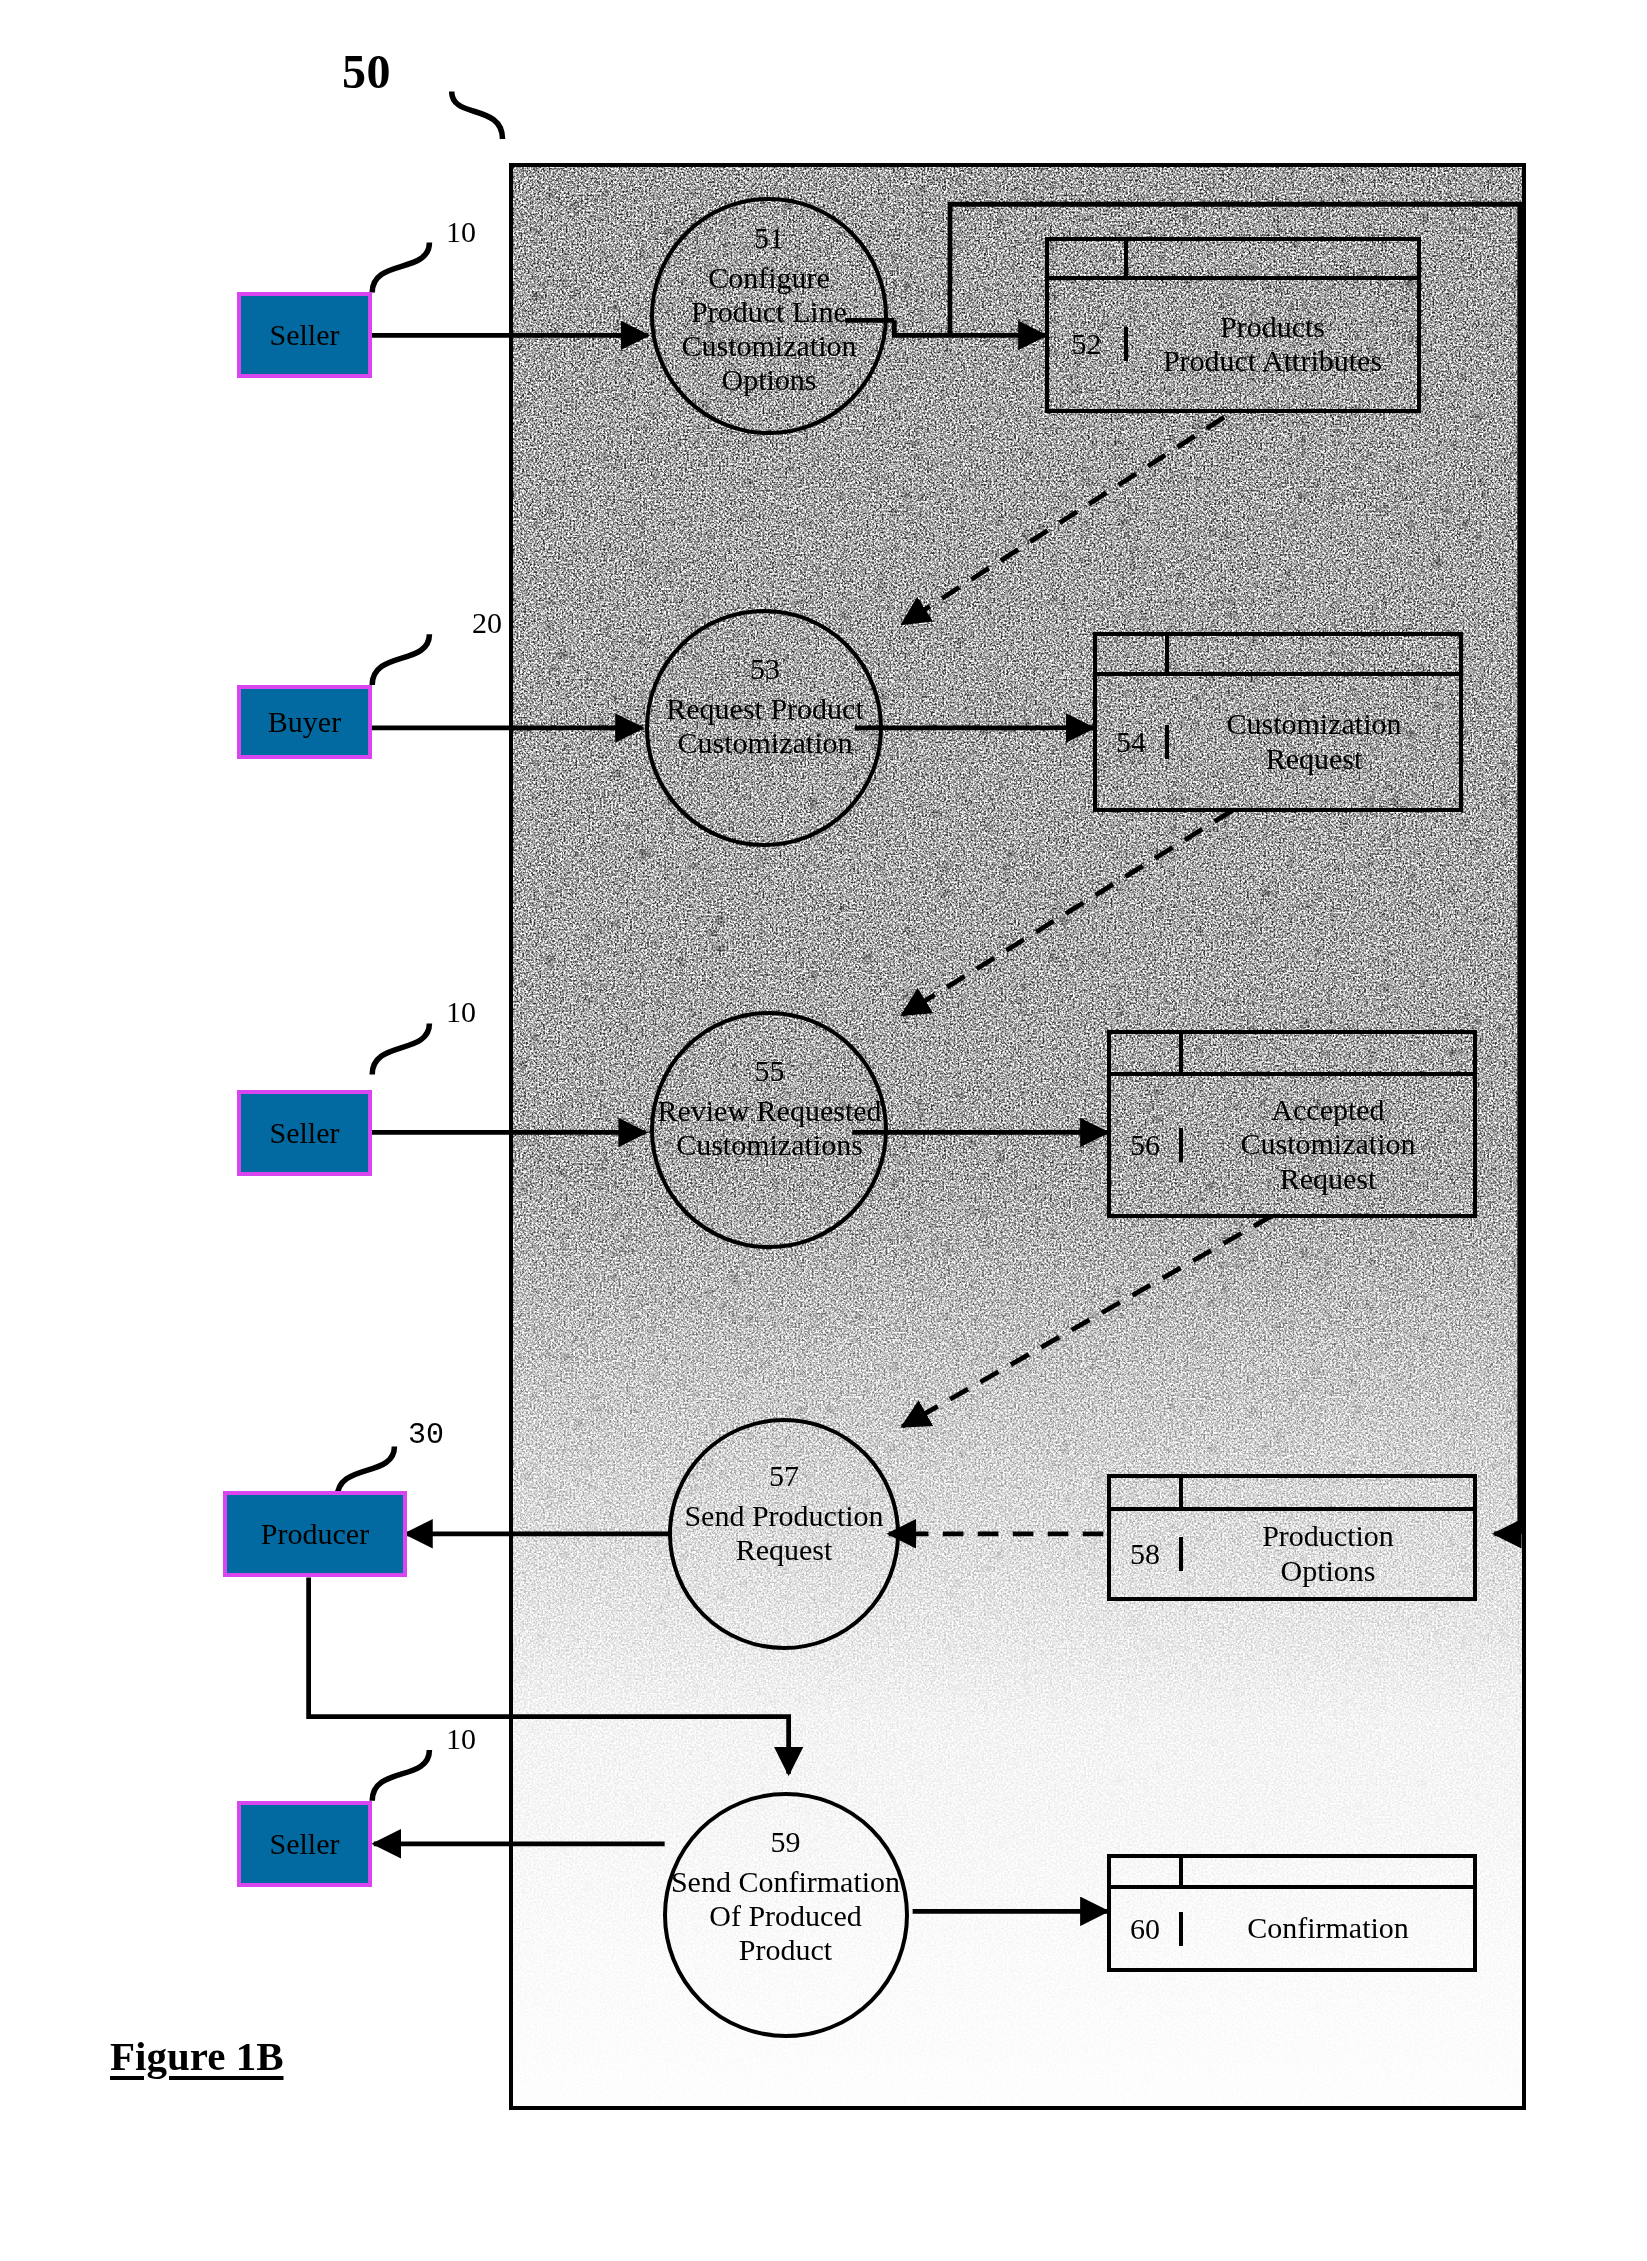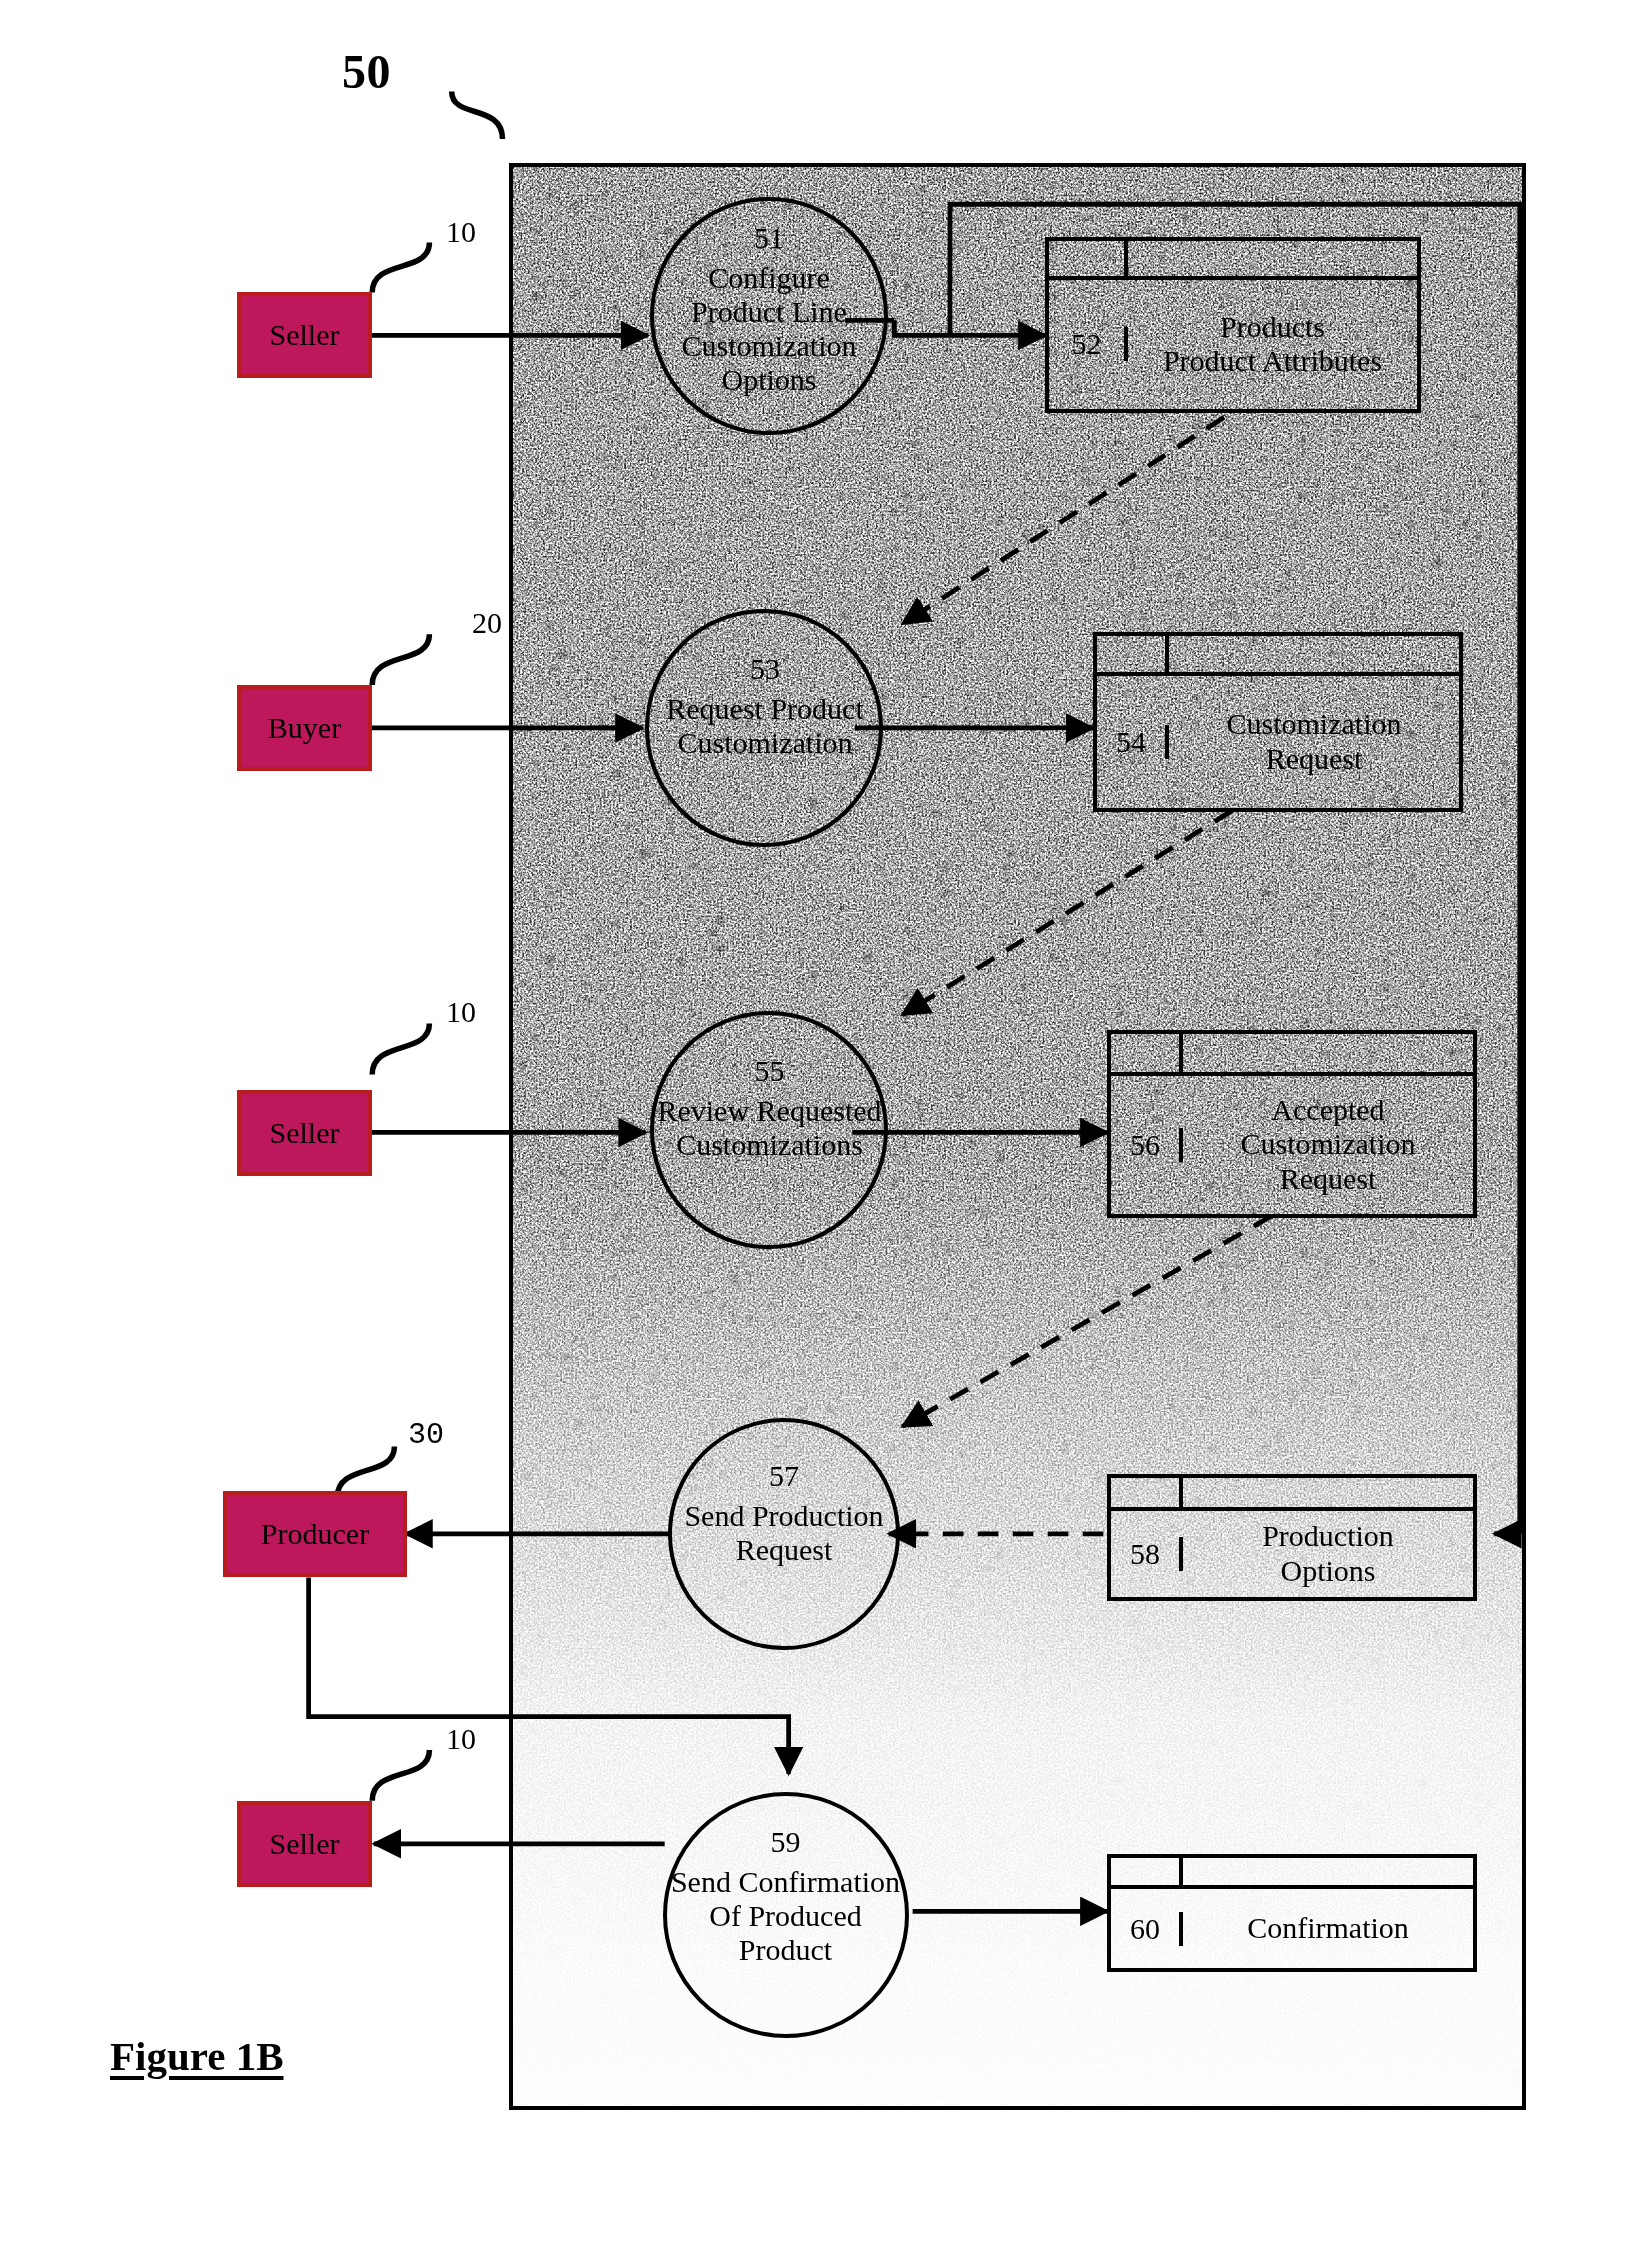--- a/index.html
+++ b/index.html
@@ -41,22 +41,22 @@
     text-decoration-thickness: 4px;
   }
   .ref-num {
     position: absolute;
     font-size: 30px;
     text-align: center;
   }
   .entity-box {
     position: absolute;
     box-sizing: border-box;
-    border: 4px solid #b91c1c;
-    background: #be185d;
+    border: 4px solid #d946ef;
+    background: #0369a1;
     display: flex;
     align-items: center;
     justify-content: center;
     font-size: 30px;
     z-index: 6;
   }
   .process {
     position: absolute;
     box-sizing: border-box;
     border: 4px solid #000;
@@ -226,21 +226,21 @@
   <div class="ref-num" style="left:437px; top:215px; width:48px;">10</div>
   <div class="ref-num" style="left:463px; top:606px; width:48px;">20</div>
   <div class="ref-num" style="left:437px; top:995px; width:48px;">10</div>
   <div class="ref-num" style="left:402px; top:1418px; width:48px;font-family:Liberation Mono, monospace;">30</div>
   <div class="ref-num" style="left:437px; top:1722px; width:48px;">10</div>
 
   <div class="entity-box" style="left:237px; top:292px; width:135px; height:86px;">
     <span>Seller</span>
   </div>
 
-  <div class="entity-box" style="left:237px; top:685px; width:135px; height:86px;">
+  <div class="entity-box" style="left:237px; top:685px; width:135px; height:74px;">
     <span>Buyer</span>
   </div>
 
   <div class="entity-box" style="left:237px; top:1090px; width:135px; height:86px;">
     <span>Seller</span>
   </div>
 
   <div class="entity-box" style="left:223px; top:1491px; width:184px; height:86px;">
     <span>Producer</span>
   </div>

